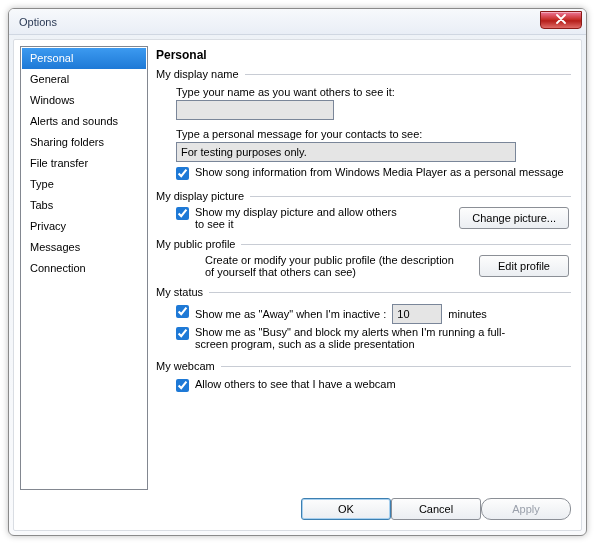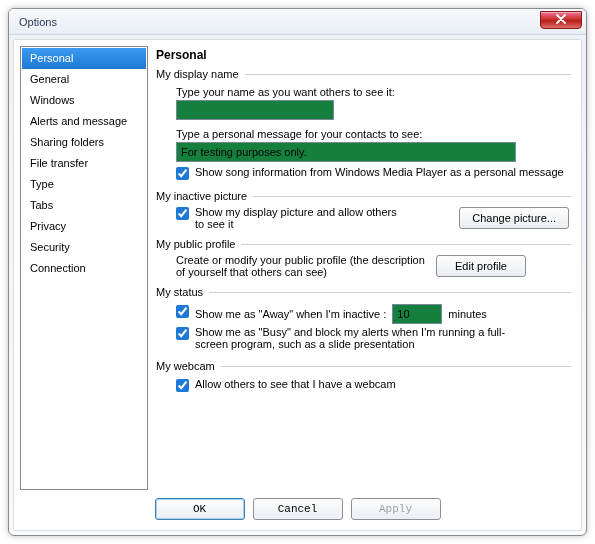--- a/index.html
+++ b/index.html
@@ -110,67 +110,66 @@
   }
   .group-body {
     padding: 2px 2px 2px 20px;
   }
   .row { display: flex; align-items: flex-start; gap: 6px; margin: 2px 0; }
   input.textfield {
     border: 1px solid #7a8699;
     padding: 2px 4px;
     font: inherit;
     height: 20px;
-    background: #15803d;
+    background: #e5e5e5;
   }
   input.textfield.wide { width: 340px; }
   input.textfield.name { width: 158px; }
   input.textfield.small { width: 50px; text-align: left; }
   label.ck {
     display: flex;
     align-items: flex-start;
     gap: 6px;
     cursor: pointer;
   }
   label.ck input[type=checkbox] {
     margin: 1px 0 0 0;
     width: 13px; height: 13px;
     accent-color: #1e79d6;
   }
   .two-col {
     display: flex;
     align-items: center;
-    justify-content: flex-start;
-    gap: 10px;
+    justify-content: flex-end;
+    gap: 24px;
   }
   .two-col .left { flex: 1; }
   button.wbtn {
     font: inherit;
     height: 22px;
     padding: 0 12px;
     border: 1px solid #8b8f96;
     border-radius: 3px;
     background: linear-gradient(#fdfdfd, #ebeef2);
     cursor: pointer;
     min-width: 90px;
   }
   button.wbtn:disabled {
     color: #9aa0ab;
     cursor: default;
+    border-radius: 10px;
   }
   button.wbtn.default {
     border-color: #3c7fb1;
     box-shadow: 0 0 0 1px #a7d0ef inset;
   }
   .footer {
     display: flex;
-    justify-content: center;
-    gap: 8px;
+    justify-content: flex-end;
     padding: 8px 10px 10px;
-    font-family: Liberation Mono, monospace;
   }
   .inline { display: inline-flex; align-items: center; gap: 6px; flex-wrap: wrap; }
 </style>
 </head>
 <body>
 
 <div class="window">
   <div class="titlebar">
     <span class="title">Options</span>
     <div class="closebtn">
@@ -182,27 +181,27 @@
     </div>
   </div>
 
   <div class="client">
     <div class="main">
 
       <div class="sidebar">
         <div class="navitem selected"><span>Personal</span></div>
         <div class="navitem"><span>General</span></div>
         <div class="navitem"><span>Windows</span></div>
-        <div class="navitem"><span>Alerts and message</span></div>
+        <div class="navitem"><span>Alerts and sounds</span></div>
         <div class="navitem"><span>Sharing folders</span></div>
         <div class="navitem"><span>File transfer</span></div>
         <div class="navitem"><span>Type</span></div>
         <div class="navitem"><span>Tabs</span></div>
         <div class="navitem"><span>Privacy</span></div>
-        <div class="navitem"><span>Security</span></div>
+        <div class="navitem"><span>Messages</span></div>
         <div class="navitem"><span>Connection</span></div>
       </div>
 
       <div class="content">
         <div class="pagetitle">Personal</div>
 
         <fieldset class="group">
           <div class="group-legend">
             <span>My display name</span>
             <span class="line"></span>
@@ -224,21 +223,21 @@
               <label class="ck">
                 <input type="checkbox" checked="" style="">
                 <span>Show song information from Windows Media Player as a personal message</span>
               </label>
             </div>
           </div>
         </fieldset>
 
         <fieldset class="group">
           <div class="group-legend">
-            <span>My inactive picture</span>
+            <span>My display picture</span>
             <span class="line"></span>
           </div>
           <div class="group-body">
             <div class="two-col">
               <label class="ck left">
                 <input type="checkbox" checked="" style="">
                 <span style="max-width:210px; display:inline-block">Show my display picture and allow others to see it</span>
               </label>
               <button class="wbtn">Change picture...</button>
             </div>

